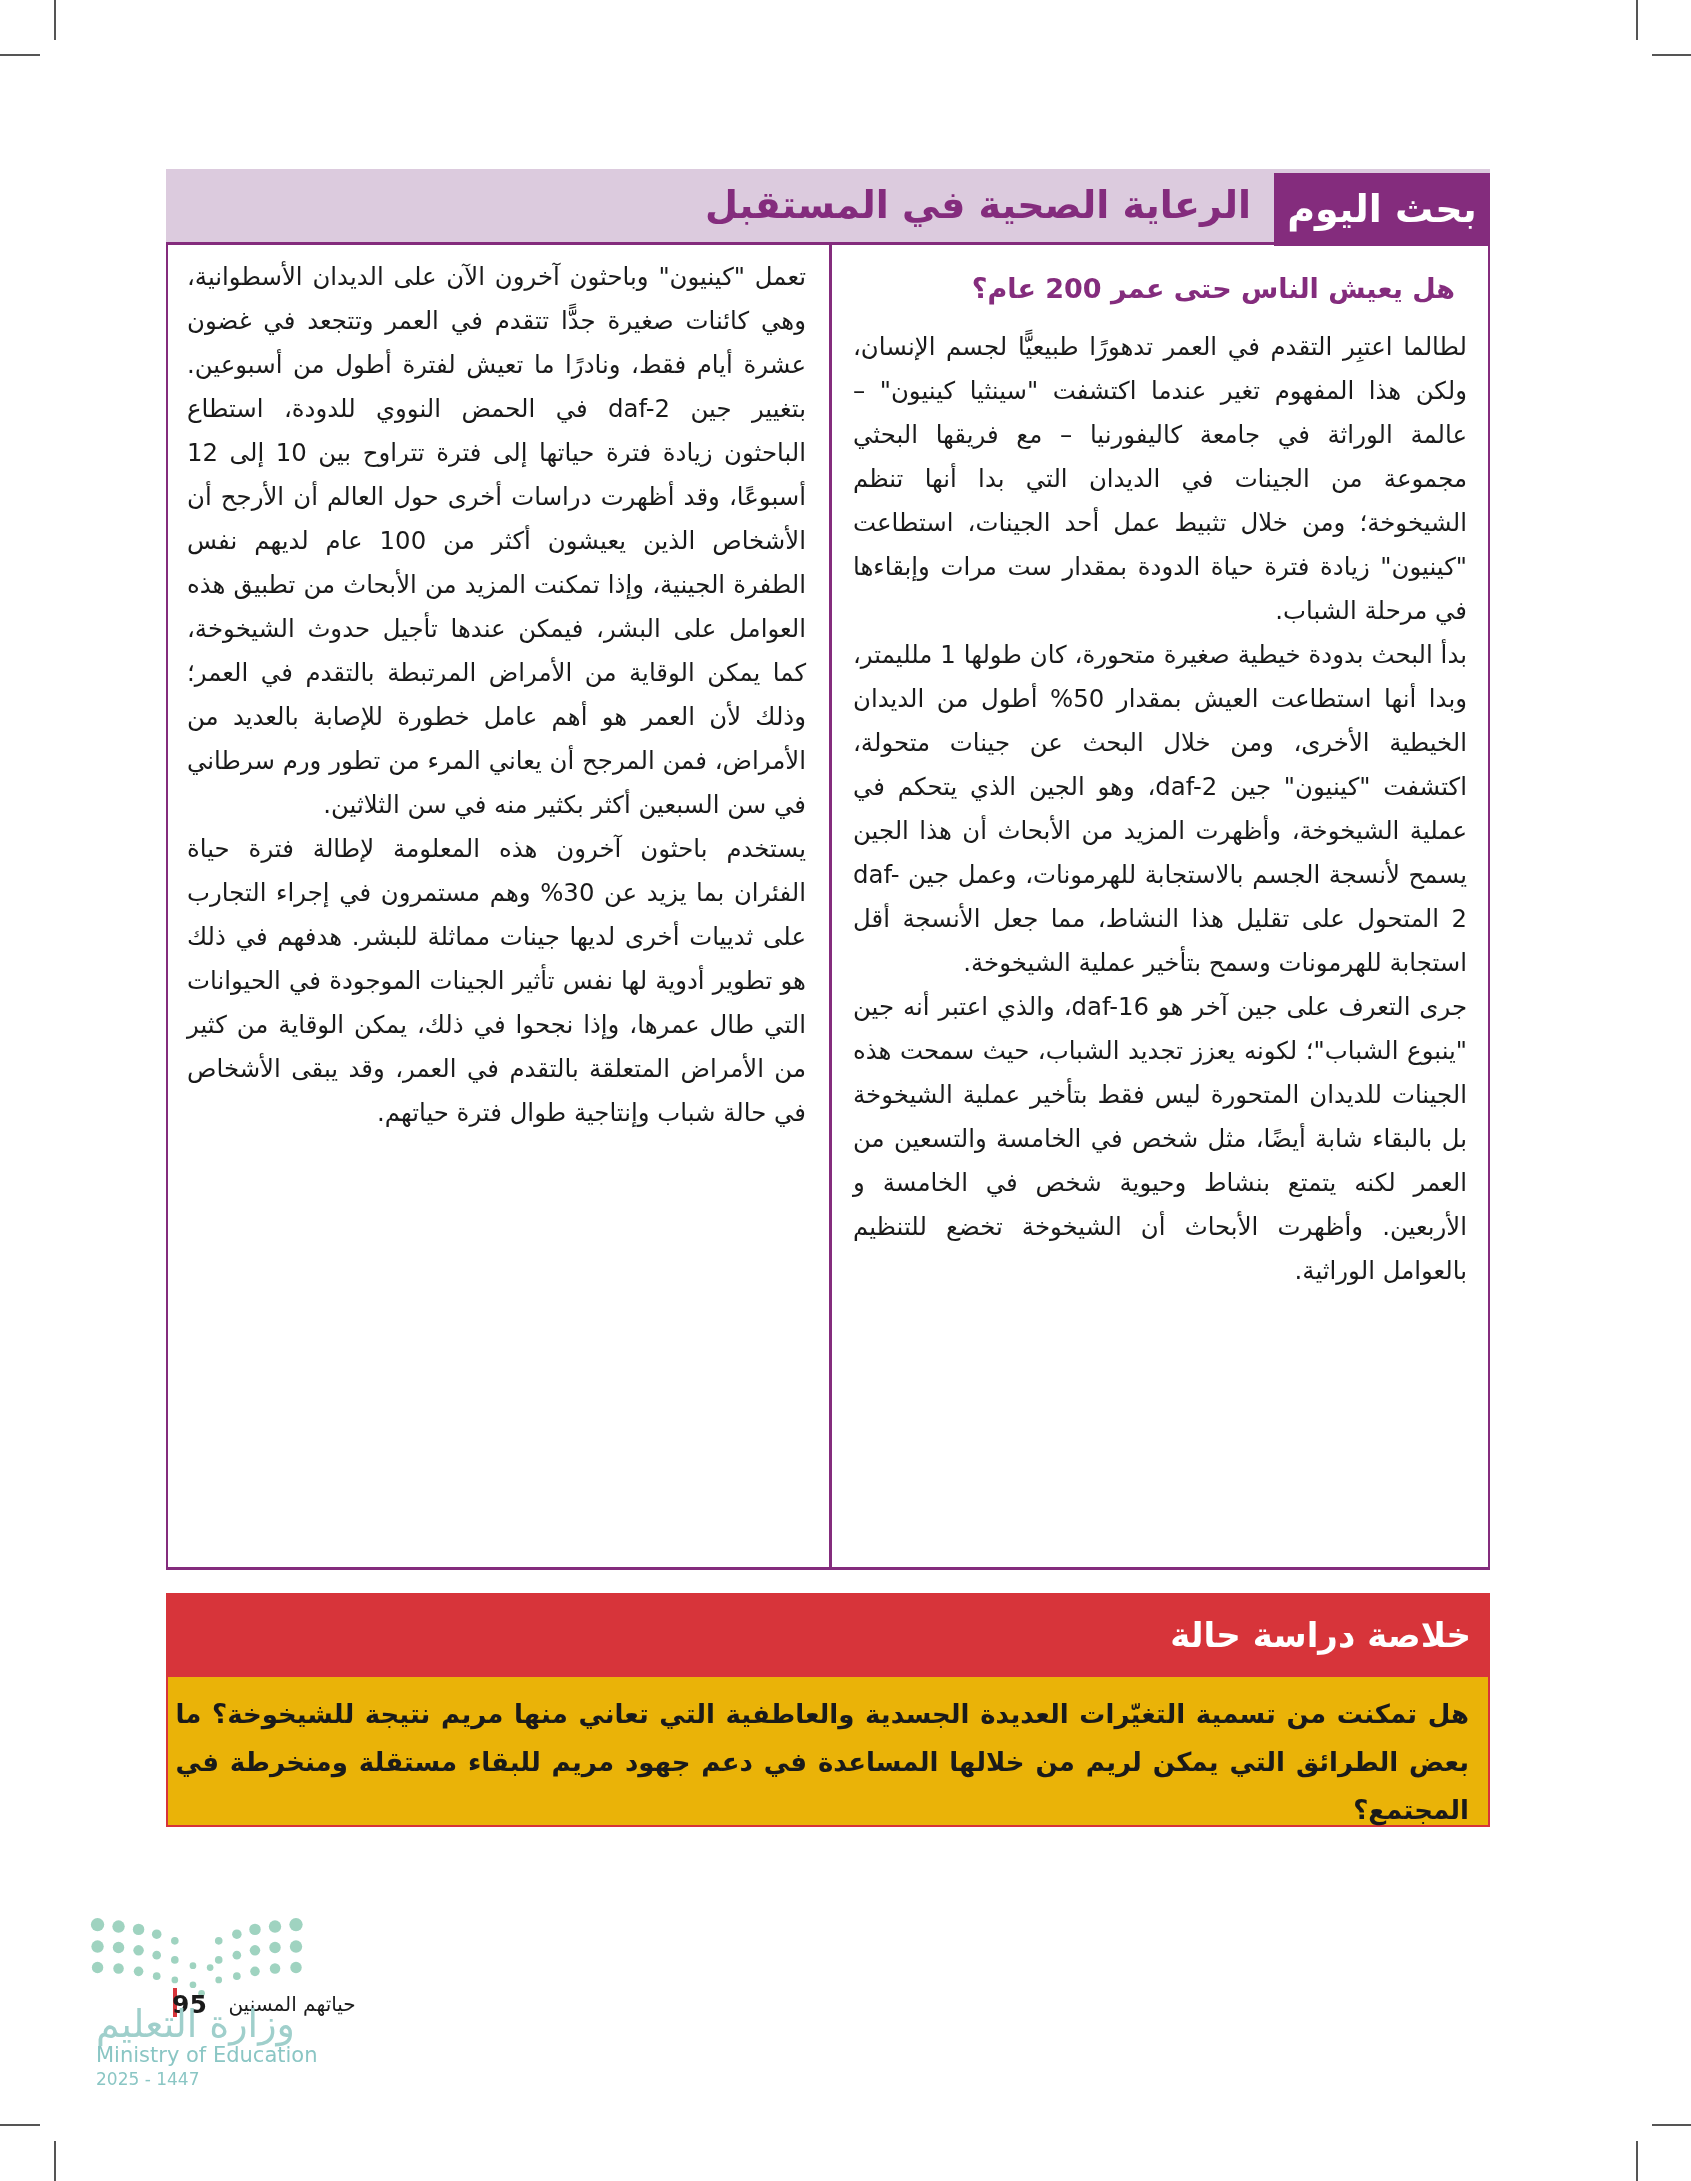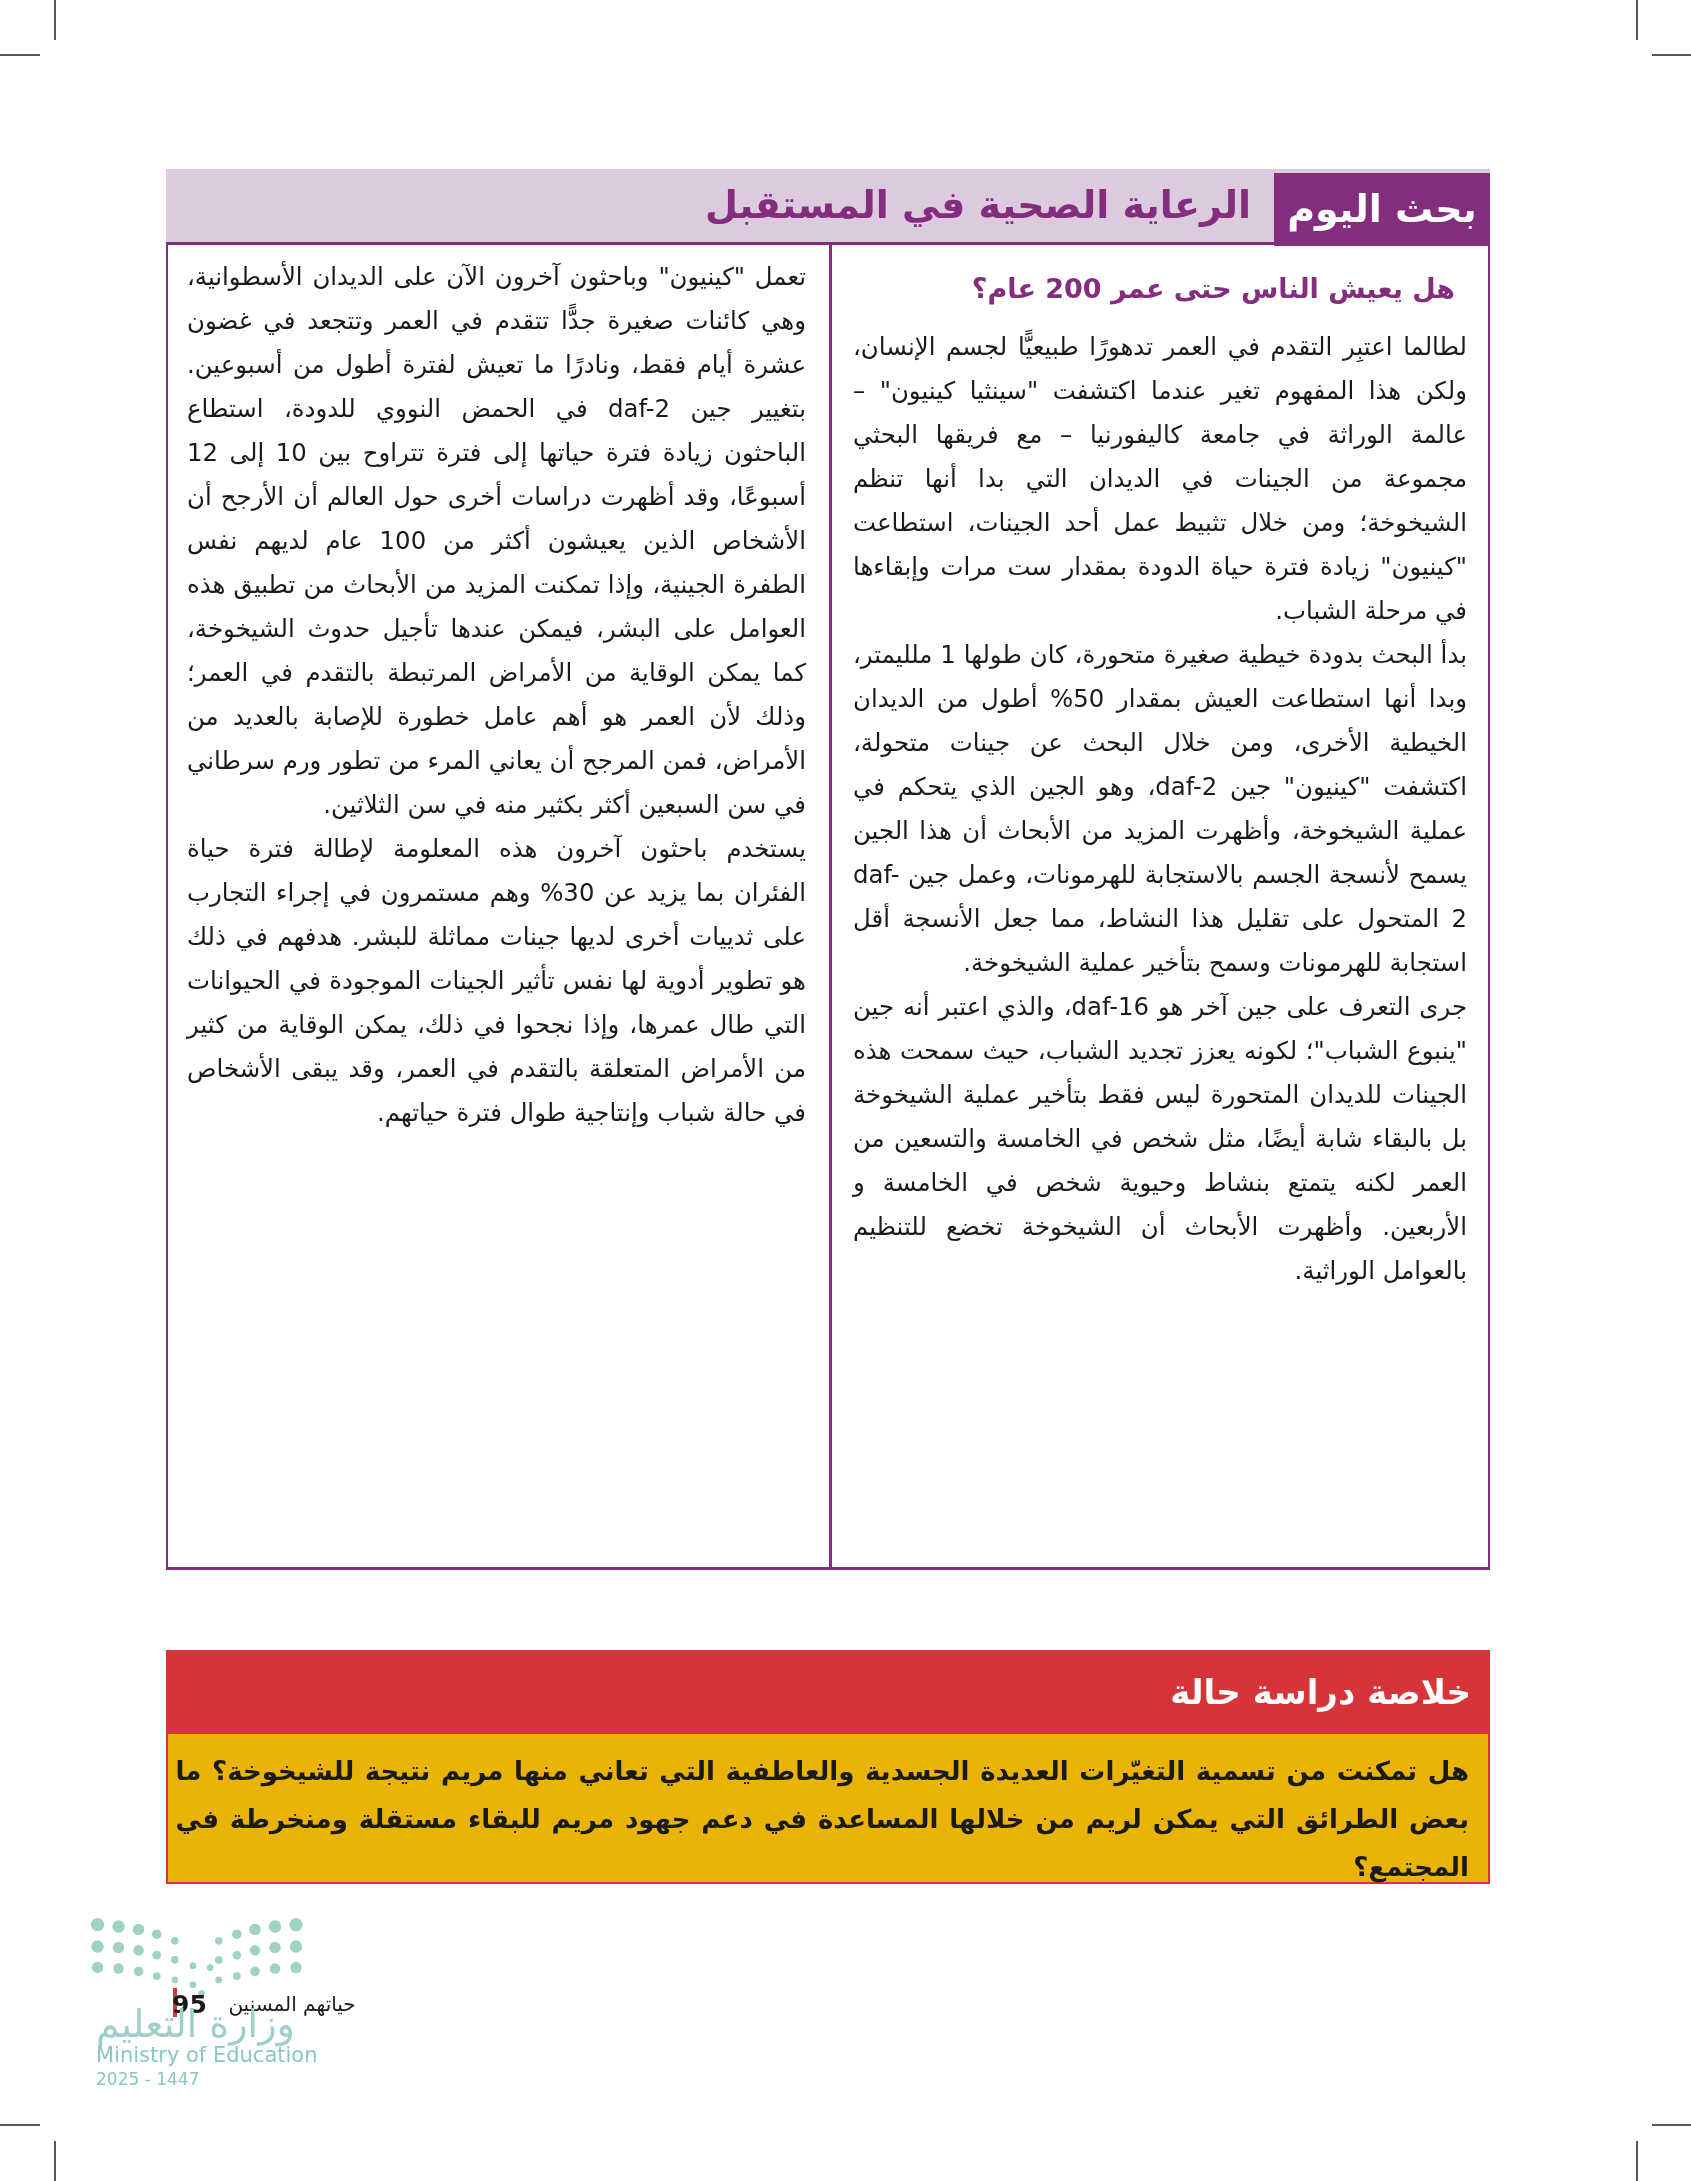--- a/index.html
+++ b/index.html
@@ -24,21 +24,21 @@
                    border-left:2.9px solid #842c7d; border-right:2.9px solid #842c7d; border-bottom:3.8px solid #842c7d;
                    box-sizing:border-box; }
   .col-divider { position:absolute; left:661px; top:0; width:2.9px; height:100%; background:#842c7d; }
   .col { position:absolute; top:0; direction:rtl; text-align:justify; font-size:24.4px; line-height:44px; }
   .col.right { right:21px; width:614px; top:7.6px; }
   .col.left { left:19px; width:619px; top:9.6px; }
   .col p { margin:0; }
   .col h3 { margin:12px; color:#842c7d; font-size:27px; font-weight:bold; line-height:48px; }
 
   
-  .case { position:absolute; left:166px; top:1650px; width:1431px; height:234px; }
+  .case { position:absolute; left:166px; top:1593px; width:1431px; height:234px; }
   .case-header { position:absolute; left:0; top:0; width:1324px; height:84px; background:#d7343a; }
   .case-title { position:absolute; right:19px; top:0; line-height:84px; color:#fff; font-weight:bold;
                 font-size:34px; direction:rtl; }
   .case-body { position:absolute; left:0; top:84px; width:1324px; height:150px; background:#eab308;
                border:2.9px solid #d7343a; border-top:none; box-sizing:border-box; }
   .case-text { position:absolute; right:19px; left:7.6px; top:13.4px; direction:rtl; text-align:justify;
                font-size:26px; line-height:48px; font-weight:bold; color:#1a1a1a; }
 
   
   .logo-dots { position:absolute; left:88px; top:1915px; width:229px; height:86px; }

